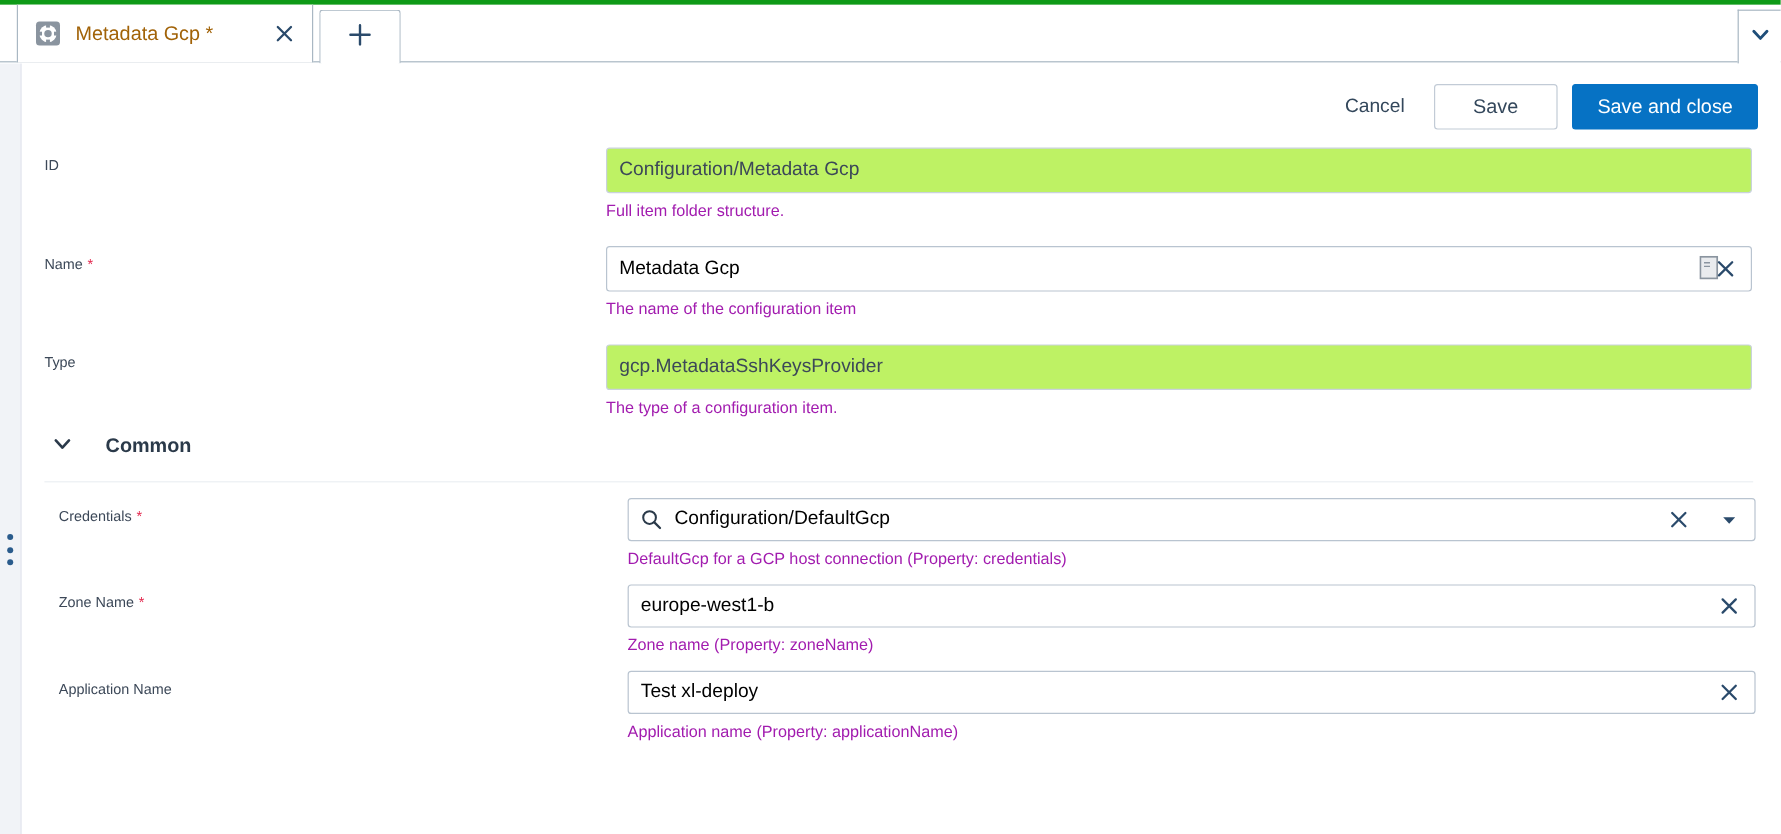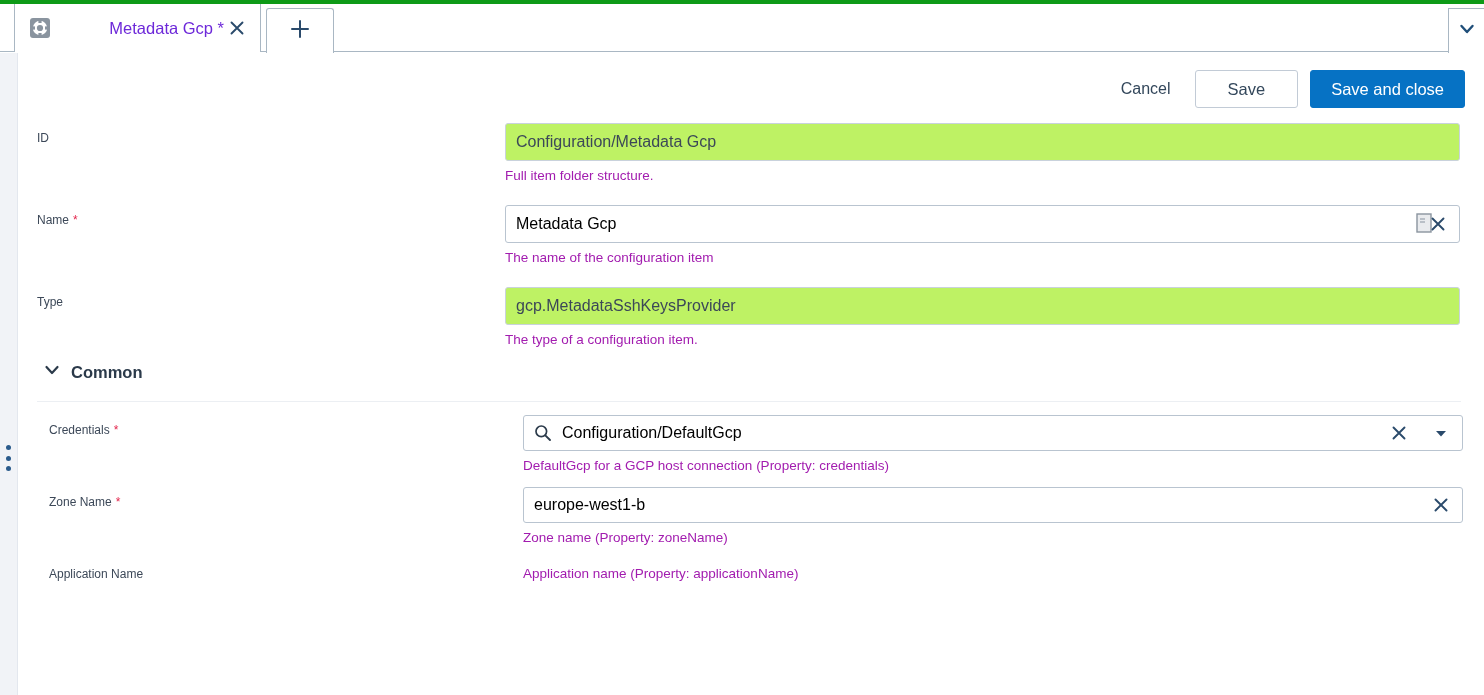--- a/index.html
+++ b/index.html
@@ -47,24 +47,23 @@
   }
   .tab-icon {
     width: 22px; height: 22px;
     flex: 0 0 auto;
     margin-right: 12px;
     display: block;
   }
   .tab-title {
     flex: 1 1 auto;
     font-size: 16.5px;
-    color: #6d28d9;
+    color: #a16207;
     white-space: nowrap;
     overflow: hidden;
-    text-align: right;
   }
   .tab-close {
     flex: 0 0 auto;
     width: 26px; height: 26px;
     display: flex; align-items: center; justify-content: center;
     cursor: pointer;
   }
   .tab-close svg { display: block; }
 
   .tab-add {
@@ -238,21 +237,21 @@
   }
 
   
   .section {
     position: relative;
     padding: 0 0 0 0;
   }
   .section-head {
     display: flex;
     align-items: center;
-    gap: 10px;
+    gap: 27px;
     padding-left: 24px;
     height: 26px;
     cursor: pointer;
   }
   .section-title {
     font-size: 16.5px;
     font-weight: bold;
     color: #2b3a4a;
   }
   .section-rule {
@@ -438,19 +437,29 @@
           </div>
           <div class="hint">Zone name (Property: zoneName)</div>
         </div>
       </div>
 
       <div class="field-row" style="height:72px">
         <div class="field-label" style="top:8px; left:30px">
           <span>Application Name</span>
         </div>
         <div class="field-control" style="top:0px; left:504px; width:940px">
+          <div class="input" style="height:36px">
+            <span class="val">Test xl-deploy</span>
+            <span class="trail">
+              <span class="icon-btn">
+                <svg width="18" height="18" viewBox="0 0 18 18">
+                  <path d="M3.5 3.5 L14.5 14.5 M14.5 3.5 L3.5 14.5" stroke="#2a4a6b" stroke-width="1.9" stroke-linecap="round"></path>
+                </svg>
+              </span>
+            </span>
+          </div>
           <div class="hint">Application name (Property: applicationName)</div>
         </div>
       </div>
 
     </div>
   </div>
 </div>
 
 </body></html>

